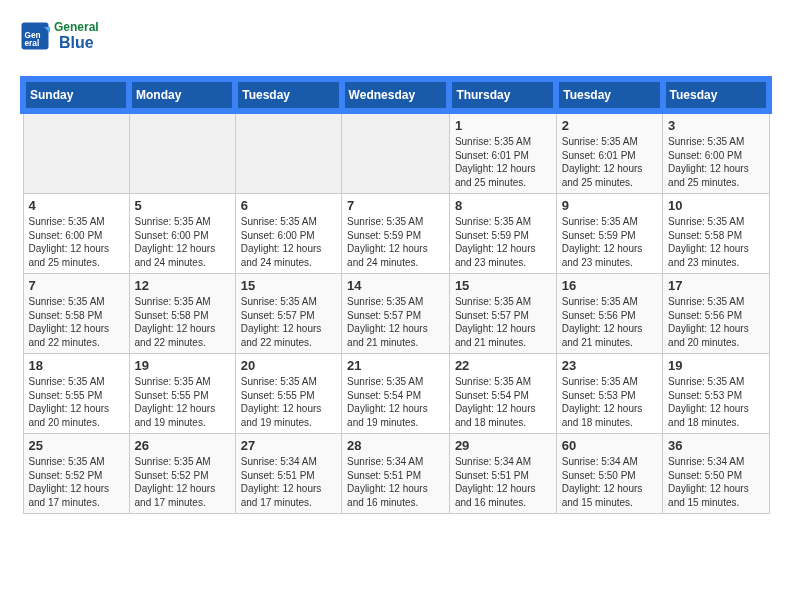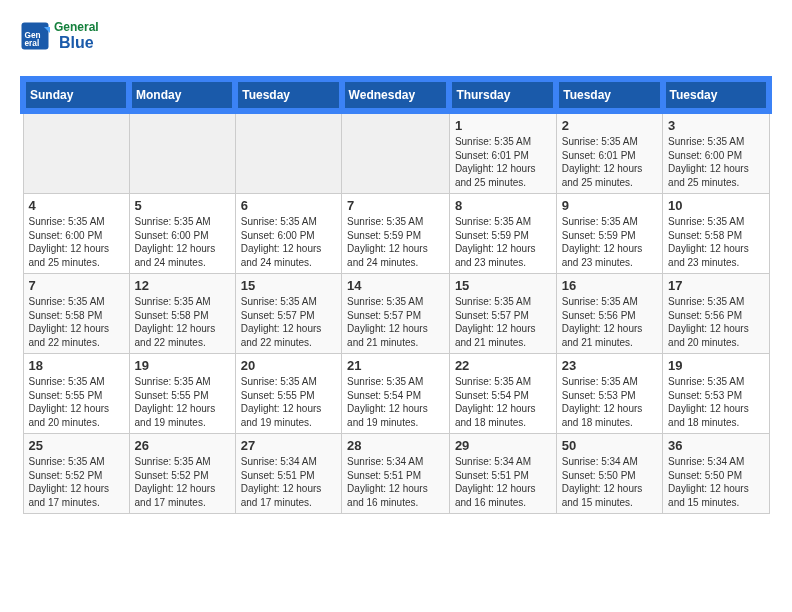--- a/index.html
+++ b/index.html
@@ -323,21 +323,21 @@
 and 16 minutes.</div>
         </td>
         <td>
           <span class="day-number">29</span>
           <div class="day-info" style="white-space: pre-line;">Sunrise: 5:34 AM
 Sunset: 5:51 PM
 Daylight: 12 hours
 and 16 minutes.</div>
         </td>
         <td>
-          <span class="day-number">50</span>
+          <span class="day-number">60</span>
           <div class="day-info" style="white-space: pre-line;">Sunrise: 5:34 AM
 Sunset: 5:50 PM
 Daylight: 12 hours
 and 15 minutes.</div>
         </td>
         <td>
           <span class="day-number">36</span>
           <div class="day-info" style="white-space: pre-line;">Sunrise: 5:34 AM
 Sunset: 5:50 PM
 Daylight: 12 hours

